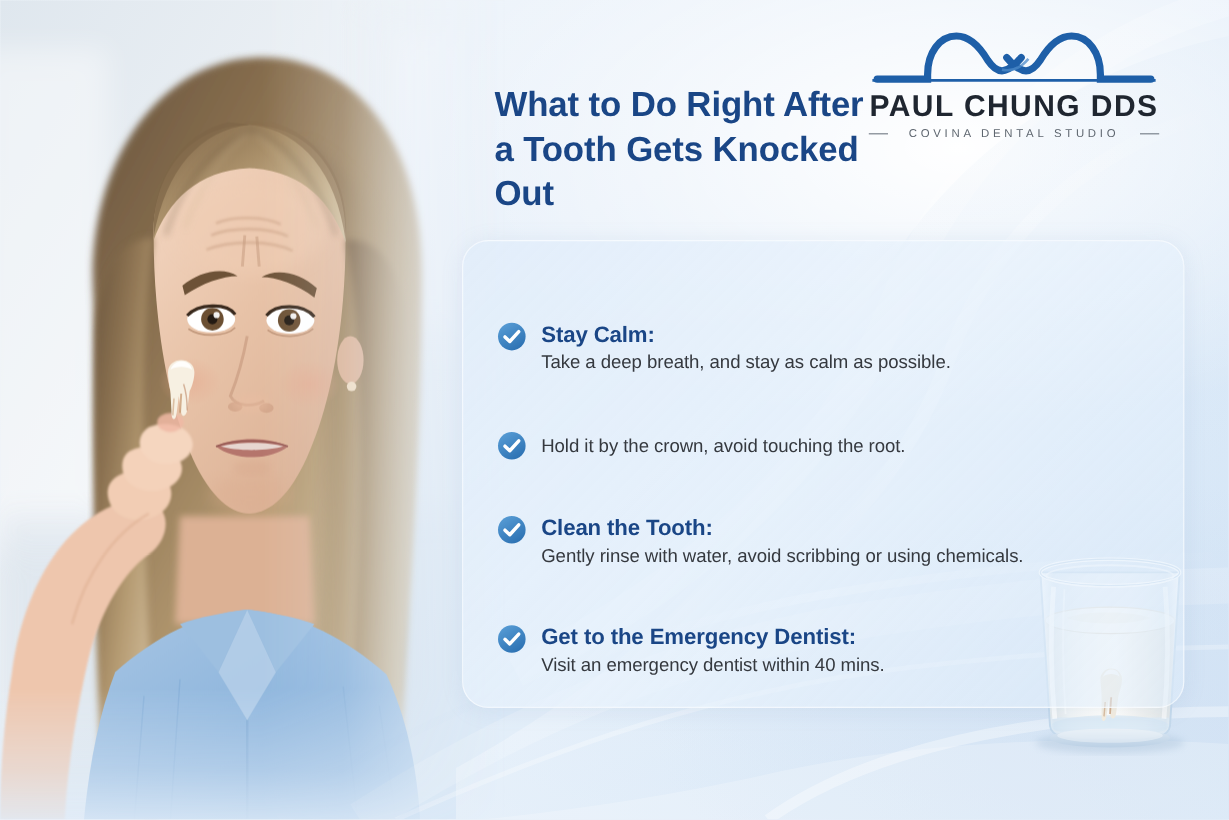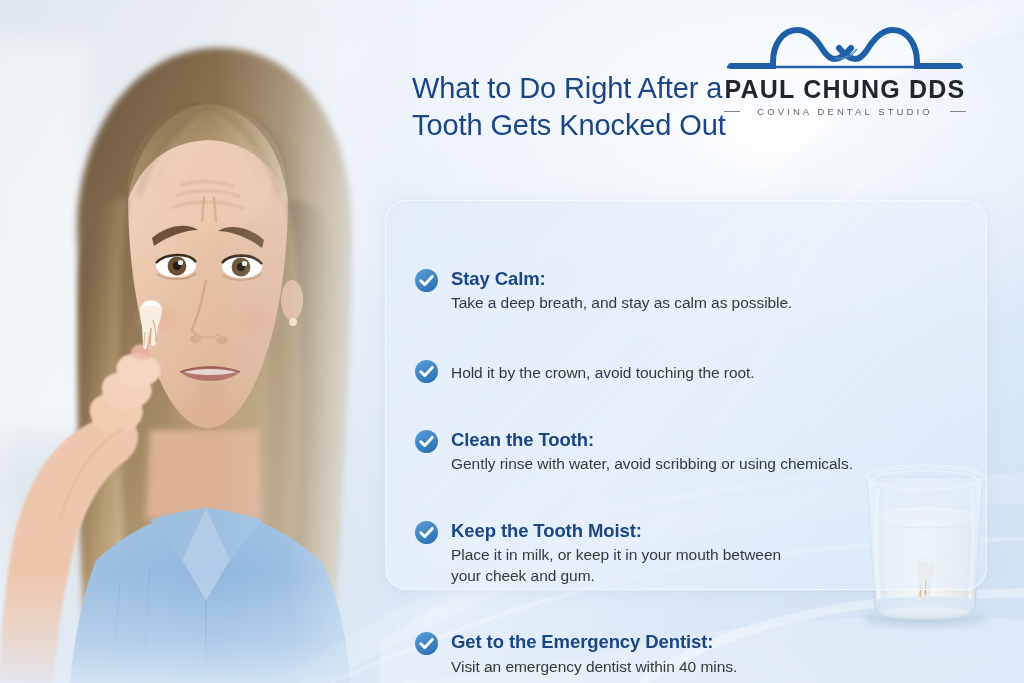--- a/index.html
+++ b/index.html
@@ -59,21 +59,21 @@
   .logo-dash { width:16px; height:1px; background:#7b838d; flex:none; }
   .logo-sub {
     font-size:9.5px; letter-spacing:3.1px; color:#5e666f;
     white-space:nowrap; font-weight:normal;
   }
 
   
   .headline {
     position:absolute; left:412px; top:70px;
     width:330px; z-index:6;
-    font-size:29px; font-weight:normal; line-height:1.28;
+    font-size:29px; font-weight:bold; line-height:1.28;
     color:#1a4686; letter-spacing:-0.1px;
   }
 
   
   .card {
     position:absolute; left:385px; top:200px;
     width:602px; height:390px;
     z-index:5;
     border-radius:22px;
     background:linear-gradient(135deg, rgba(225,237,250,0.86) 0%, rgba(232,242,252,0.72) 45%, rgba(222,236,250,0.55) 100%);
@@ -370,32 +370,20 @@
           <circle cx="12.5" cy="12.5" r="11.5" fill="url(#ck1)"></circle>
           <path d="M6.8,12.8 L10.8,16.6 L18.3,8.4" fill="none" stroke="#fff" stroke-width="2.9" stroke-linecap="round" stroke-linejoin="round"></path>
         </svg>
       </span>
       <div class="step-body">
         <div class="step-title">Clean the Tooth:</div>
         <div class="step-desc">Gently rinse with water, avoid scribbing or using chemicals.</div>
       </div>
     </div>
 
-    <div class="step">
-      <span class="check">
-        <svg viewBox="0 0 25 25">
-          <circle cx="12.5" cy="12.5" r="11.5" fill="url(#ck1)"></circle>
-          <path d="M6.8,12.8 L10.8,16.6 L18.3,8.4" fill="none" stroke="#fff" stroke-width="2.9" stroke-linecap="round" stroke-linejoin="round"></path>
-        </svg>
-      </span>
-      <div class="step-body">
-        <div class="step-title">Keep the Tooth Moist:</div>
-        <div class="step-desc" style="max-width:350px;">Place it in milk, or keep it in your mouth between your cheek and gum.</div>
-      </div>
-    </div>
 
     <div class="step">
       <span class="check">
         <svg viewBox="0 0 25 25">
           <circle cx="12.5" cy="12.5" r="11.5" fill="url(#ck1)"></circle>
           <path d="M6.8,12.8 L10.8,16.6 L18.3,8.4" fill="none" stroke="#fff" stroke-width="2.9" stroke-linecap="round" stroke-linejoin="round"></path>
         </svg>
       </span>
       <div class="step-body">
         <div class="step-title">Get to the Emergency Dentist:</div>

